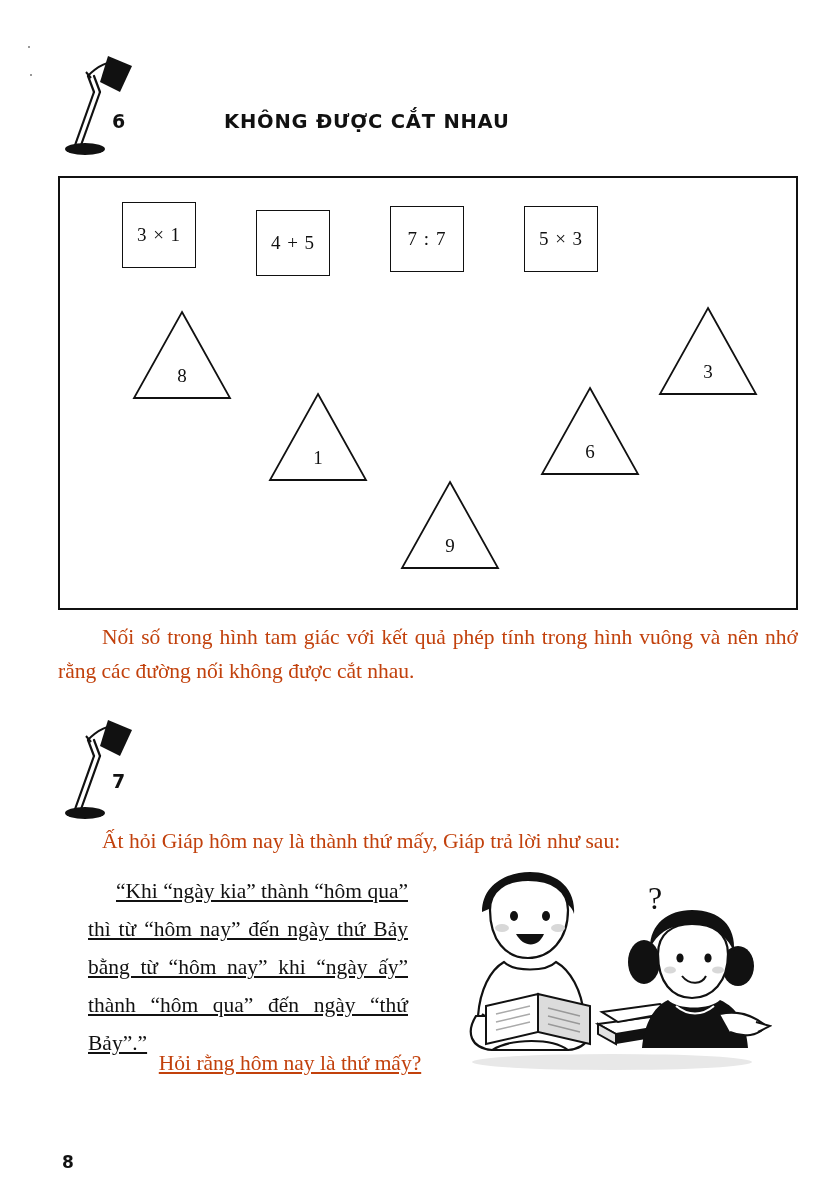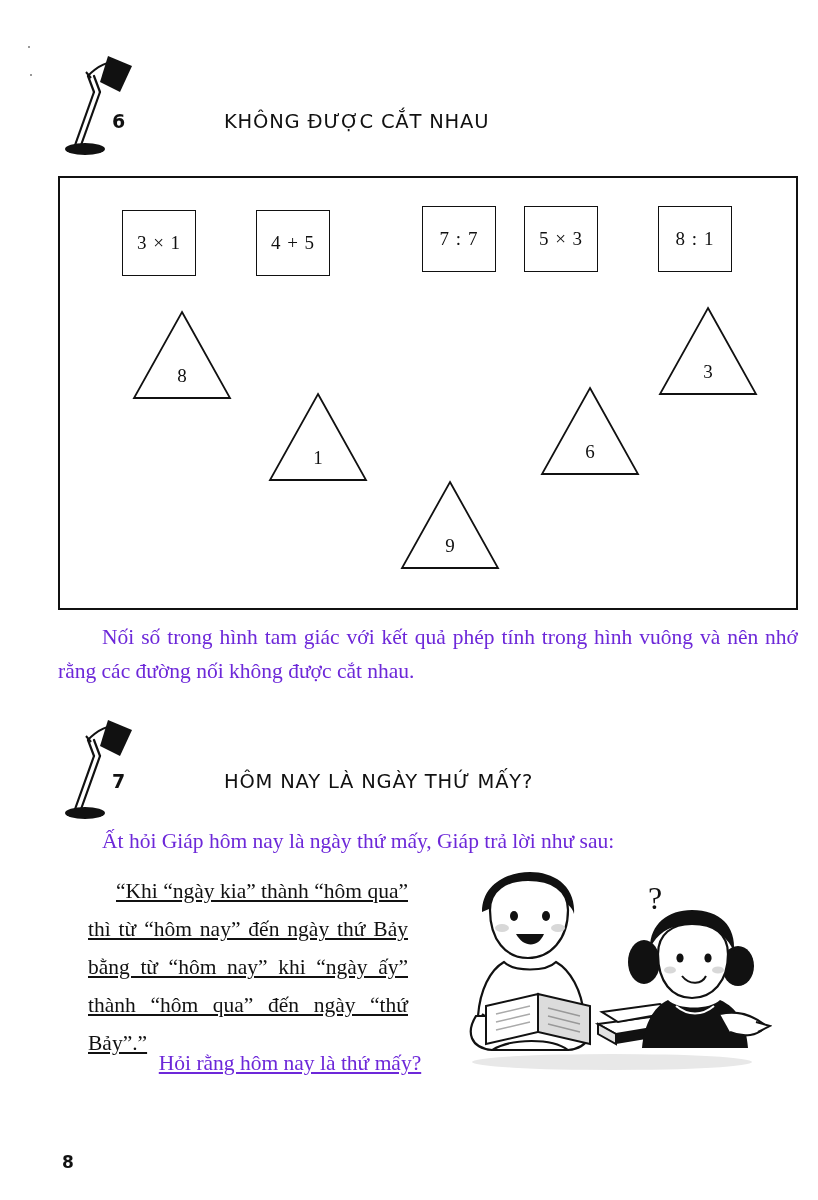--- a/index.html
+++ b/index.html
@@ -33,21 +33,21 @@
   .ex-num {
     position: absolute;
     font-family: "DejaVu Sans", sans-serif;
     font-weight: bold;
     font-size: 19px;
     color: #111;
   }
   .ex-title {
     position: absolute;
     font-family: "DejaVu Sans", sans-serif;
-    font-weight: normal;
+    font-weight: bold;
     font-size: 19.5px;
     letter-spacing: 0.8px;
     color: #111;
     white-space: nowrap;
   }
 
   
   .puzzle-box {
     position: absolute;
     left: 58px;
@@ -85,21 +85,21 @@
     font-size: 19px;
     fill: #111;
   }
 
   
   .para {
     position: absolute;
     font-family: "Liberation Serif", serif;
     font-size: 21.5px;
     line-height: 34px;
-    color: #6d28d9;
+    color: #c2410c;
     text-align: justify;
   }
   .para .indent { display: inline-block; width: 44px; }
 
   .narrow {
     position: absolute;
     font-family: "Liberation Serif", serif;
     font-size: 21.5px;
     line-height: 38px;
     color: #111;
@@ -164,25 +164,24 @@
       <ellipse cx="27" cy="101" rx="20" ry="6" fill="#111"></ellipse>
       <path d="M33 30 L28 24" stroke="#111" stroke-width="2"></path>
     </svg>
   </div>
 
   <div class="ex-num" style="left:112px; top:110px;">6</div>
   <div class="ex-title" style="left:224px; top:110px;">KHÔNG ĐƯỢC CẮT NHAU</div>
 
   <div class="puzzle-box">
 
-    <div class="sq" style="left:62px; top:32px;">3 × 1</div>
+    <div class="sq" style="left:62px; top:24px;">3 × 1</div>
     <div class="sq" style="left:196px; top:32px;">4 + 5</div>
-    <div class="sq" style="left:330px; top:28px;margin-left:32px;">7 : 7</div>
+    <div class="sq" style="left:330px; top:28px;">7 : 7</div>
     <div class="sq" style="left:464px; top:28px;">5 × 3</div>
-    <div class="sq" style="left:598px; top:28px;">8 : 1</div>
 
     <div class="tri" style="left:70px; top:130px;">
       <svg width="104" height="94" viewBox="0 0 104 94">
         <polygon points="52,4 100,90 4,90" fill="#fff" stroke="#111" stroke-width="1.8"></polygon>
         <text class="tri-label" x="52" y="74" text-anchor="middle">8</text>
       </svg>
     </div>
 
     <div class="tri" style="left:206px; top:212px;">
       <svg width="104" height="94" viewBox="0 0 104 94">
@@ -224,23 +223,22 @@
         <path d="M42 44 L36 28"></path>
         <path d="M30 28 C30 28 40 16 54 14"></path>
       </g>
       <path d="M50 8 L74 18 L62 44 L42 34 Z" fill="#111"></path>
       <ellipse cx="27" cy="101" rx="20" ry="6" fill="#111"></ellipse>
       <path d="M33 30 L28 24" stroke="#111" stroke-width="2"></path>
     </svg>
   </div>
 
   <div class="ex-num" style="left:112px; top:770px;">7</div>
-  <div class="ex-title" style="left:224px; top:770px;">HÔM NAY LÀ NGÀY THỨ MẤY?</div>
-
-  <div class="para" style="left:58px; top:824px; width:720px; text-align:left;"><span class="indent"></span><span>Ất hỏi Giáp hôm nay là ngày thứ mấy, Giáp trả lời như sau:</span></div>
+
+  <div class="para" style="left:58px; top:824px; width:720px; text-align:left;"><span class="indent"></span><span>Ất hỏi Giáp hôm nay là thành thứ mấy, Giáp trả lời như sau:</span></div>
 
   <div class="narrow" style="left:88px; top:872px;text-decoration:underline;"><span class="indent"></span><span>“Khi “ngày kia” thành “hôm qua” thì từ “hôm nay” đến ngày thứ Bảy bằng từ “hôm nay” khi “ngày ấy” thành “hôm qua” đến ngày “thứ Bảy”.”</span></div>
 
   <div class="para" style="left:58px; top:1046px; width:420px; text-align:center;text-decoration:underline;"><span class="indent"></span><span>Hỏi rằng hôm nay là thứ mấy?</span></div>
 
   <div class="qmark">?</div>
 
   <div class="illus">
     <svg width="320" height="210" viewBox="0 0 320 210">
 

